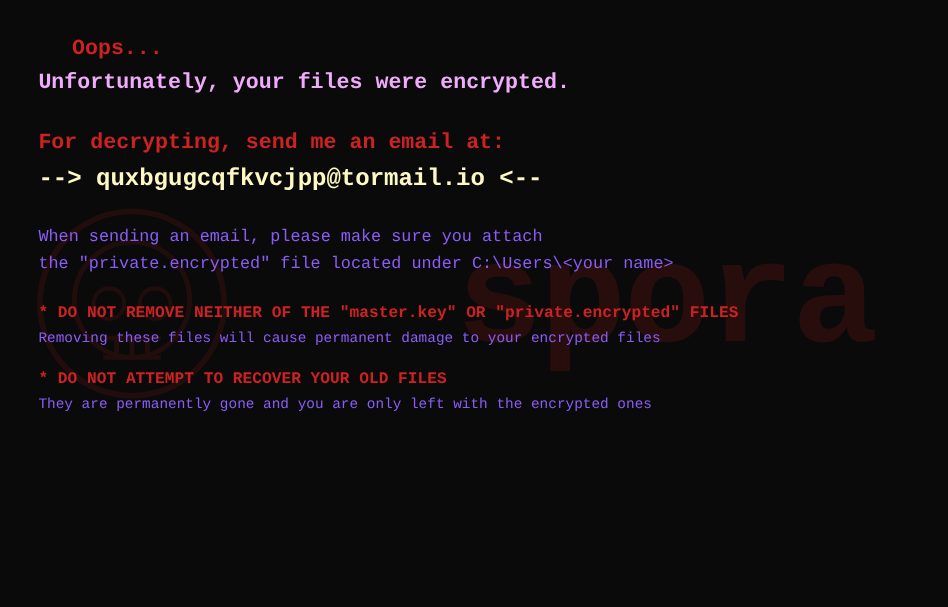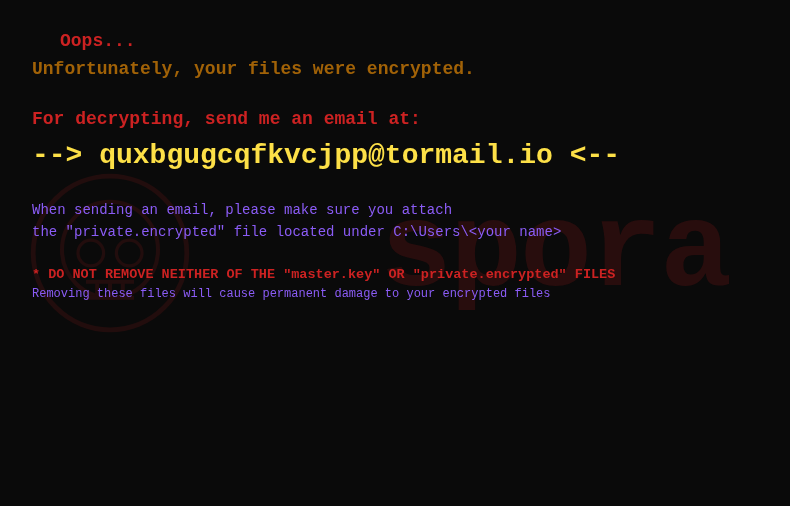--- a/index.html
+++ b/index.html
@@ -40,38 +40,38 @@
     .line-oops {
       color: #cc2222;
       font-size: 18px;
       line-height: 1.55;
       font-weight: bold;
       margin-bottom: 0;
       margin-left: 28px;
     }
 
     .line-unfortunately {
-      color: #a16207;
+      color: #f0abfc;
       font-size: 18px;
       line-height: 1.55;
       font-weight: bold;
       margin-bottom: 22px;
     }
 
     .line-for-decrypting {
       color: #cc2222;
       font-size: 18px;
       line-height: 1.55;
       font-weight: bold;
       margin-bottom: 0;
     }
 
     .line-email {
-      color: #fde047;
-      font-size: 28px;
+      color: #fef9c3;
+      font-size: 20px;
       line-height: 1.55;
       font-weight: bold;
       margin-bottom: 22px;
       font-family: Liberation Mono, monospace;
     }
 
     .line-instruction {
       color: #8b5cf6;
       font-size: 14px;
       line-height: 1.6;
@@ -136,13 +136,17 @@
   </div>
 
   <div class="warning-block">
     <div class="warning-title">* DO NOT REMOVE NEITHER OF THE "master.key" OR "private.encrypted" FILES</div>
     <div class="warning-body">Removing these files will cause permanent damage to your encrypted files</div>
   </div>
 
   <div class="warning-block">
   </div>
 
+  <div class="warning-block">
+    <div class="warning-title">* DO NOT ATTEMPT TO RECOVER YOUR OLD FILES</div>
+    <div class="warning-body">They are permanently gone and you are only left with the encrypted ones</div>
+  </div>
 </div>
 
 </body></html>

